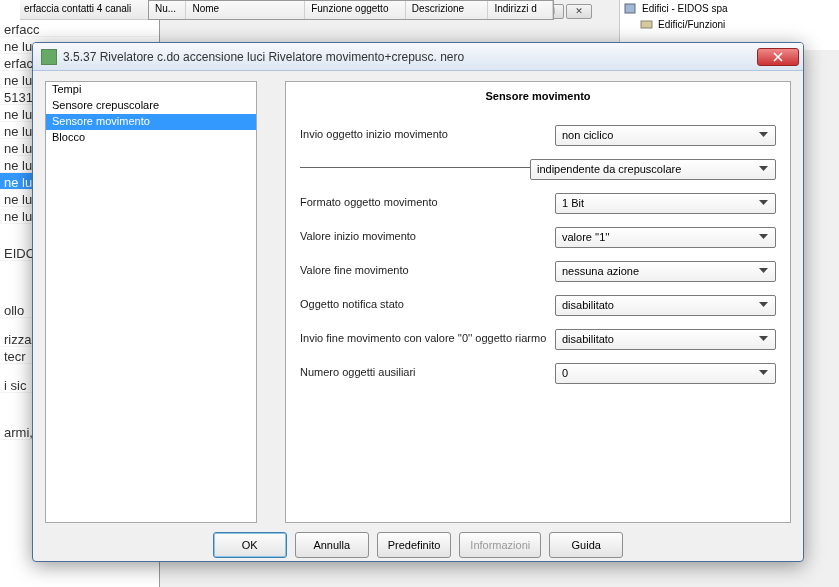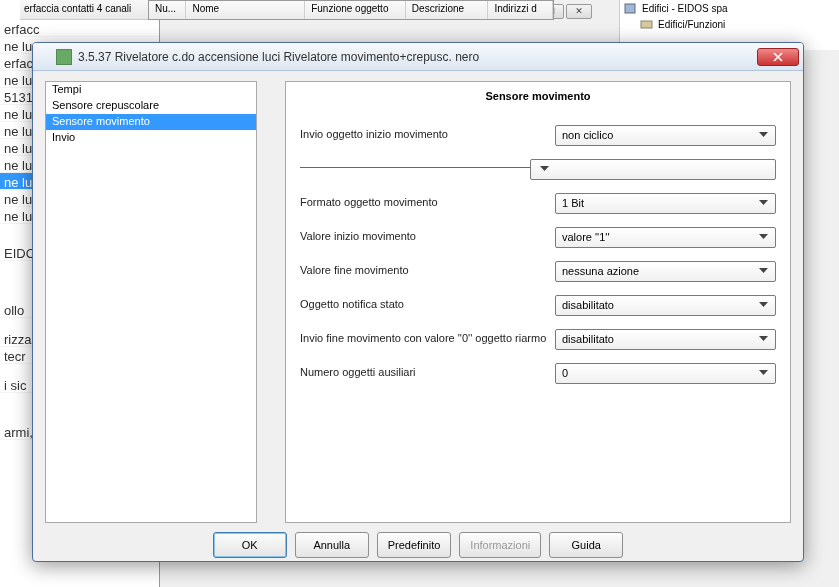--- a/index.html
+++ b/index.html
@@ -107,21 +107,21 @@
     box-shadow: 0 4px 20px rgba(0,0,0,0.4);
     border-radius: 4px;
     overflow: hidden;
   }
   .titlebar {
     height: 28px;
     background: linear-gradient(#f7f9fc, #dce6f2);
     border-bottom: 1px solid #b0c4de;
     display: flex;
     align-items: center;
-    padding: 0 4px 0 23px;
+    padding: 0 4px 0 8px;
     position: relative;
   }
   .titlebar .app-icon {
     width: 16px; height: 16px;
     background: #66aa66;
     border: 1px solid #558855;
     margin-right: 6px;
   }
   .titlebar .title-text {
     font-size: 12px;
@@ -324,21 +324,21 @@
         <line x1="10" y1="1" x2="2" y2="9" stroke="#fff" stroke-width="1.6"></line>
       </svg>
     </span>
   </div>
 
   <div class="content">
     <div class="sidebar" id="sidebar">
         <div class="item">Tempi</div>
         <div class="item">Sensore crepuscolare</div>
         <div class="item selected">Sensore movimento</div>
-        <div class="item">Invio</div>
+        <div class="item">Blocco</div>
       </div>
 
     <div class="main">
       <div class="main-title">Sensore movimento</div>
       <div id="rows">
           <div class="row">
             <div class="lbl">Invio oggetto inizio movimento</div>
             <div class="ctl">
               <div class="combo">
                 <span class="val">non ciclico</span>
@@ -347,20 +347,21 @@
                     <polygon points="0,0 9,0 4.5,5" fill="#444"></polygon>
                   </svg>
                 </span>
               </div>
             </div>
           </div>
           <div class="row">
             <div class="lbl divider"></div>
             <div class="ctl">
               <div class="combo">
+                <span class="val">indipendente da crepuscolare</span>
                 <span class="arrow">
                   <svg width="9" height="6">
                     <polygon points="0,0 9,0 4.5,5" fill="#444"></polygon>
                   </svg>
                 </span>
               </div>
             </div>
           </div>
           <div class="row">
             <div class="lbl">Formato oggetto movimento</div>

